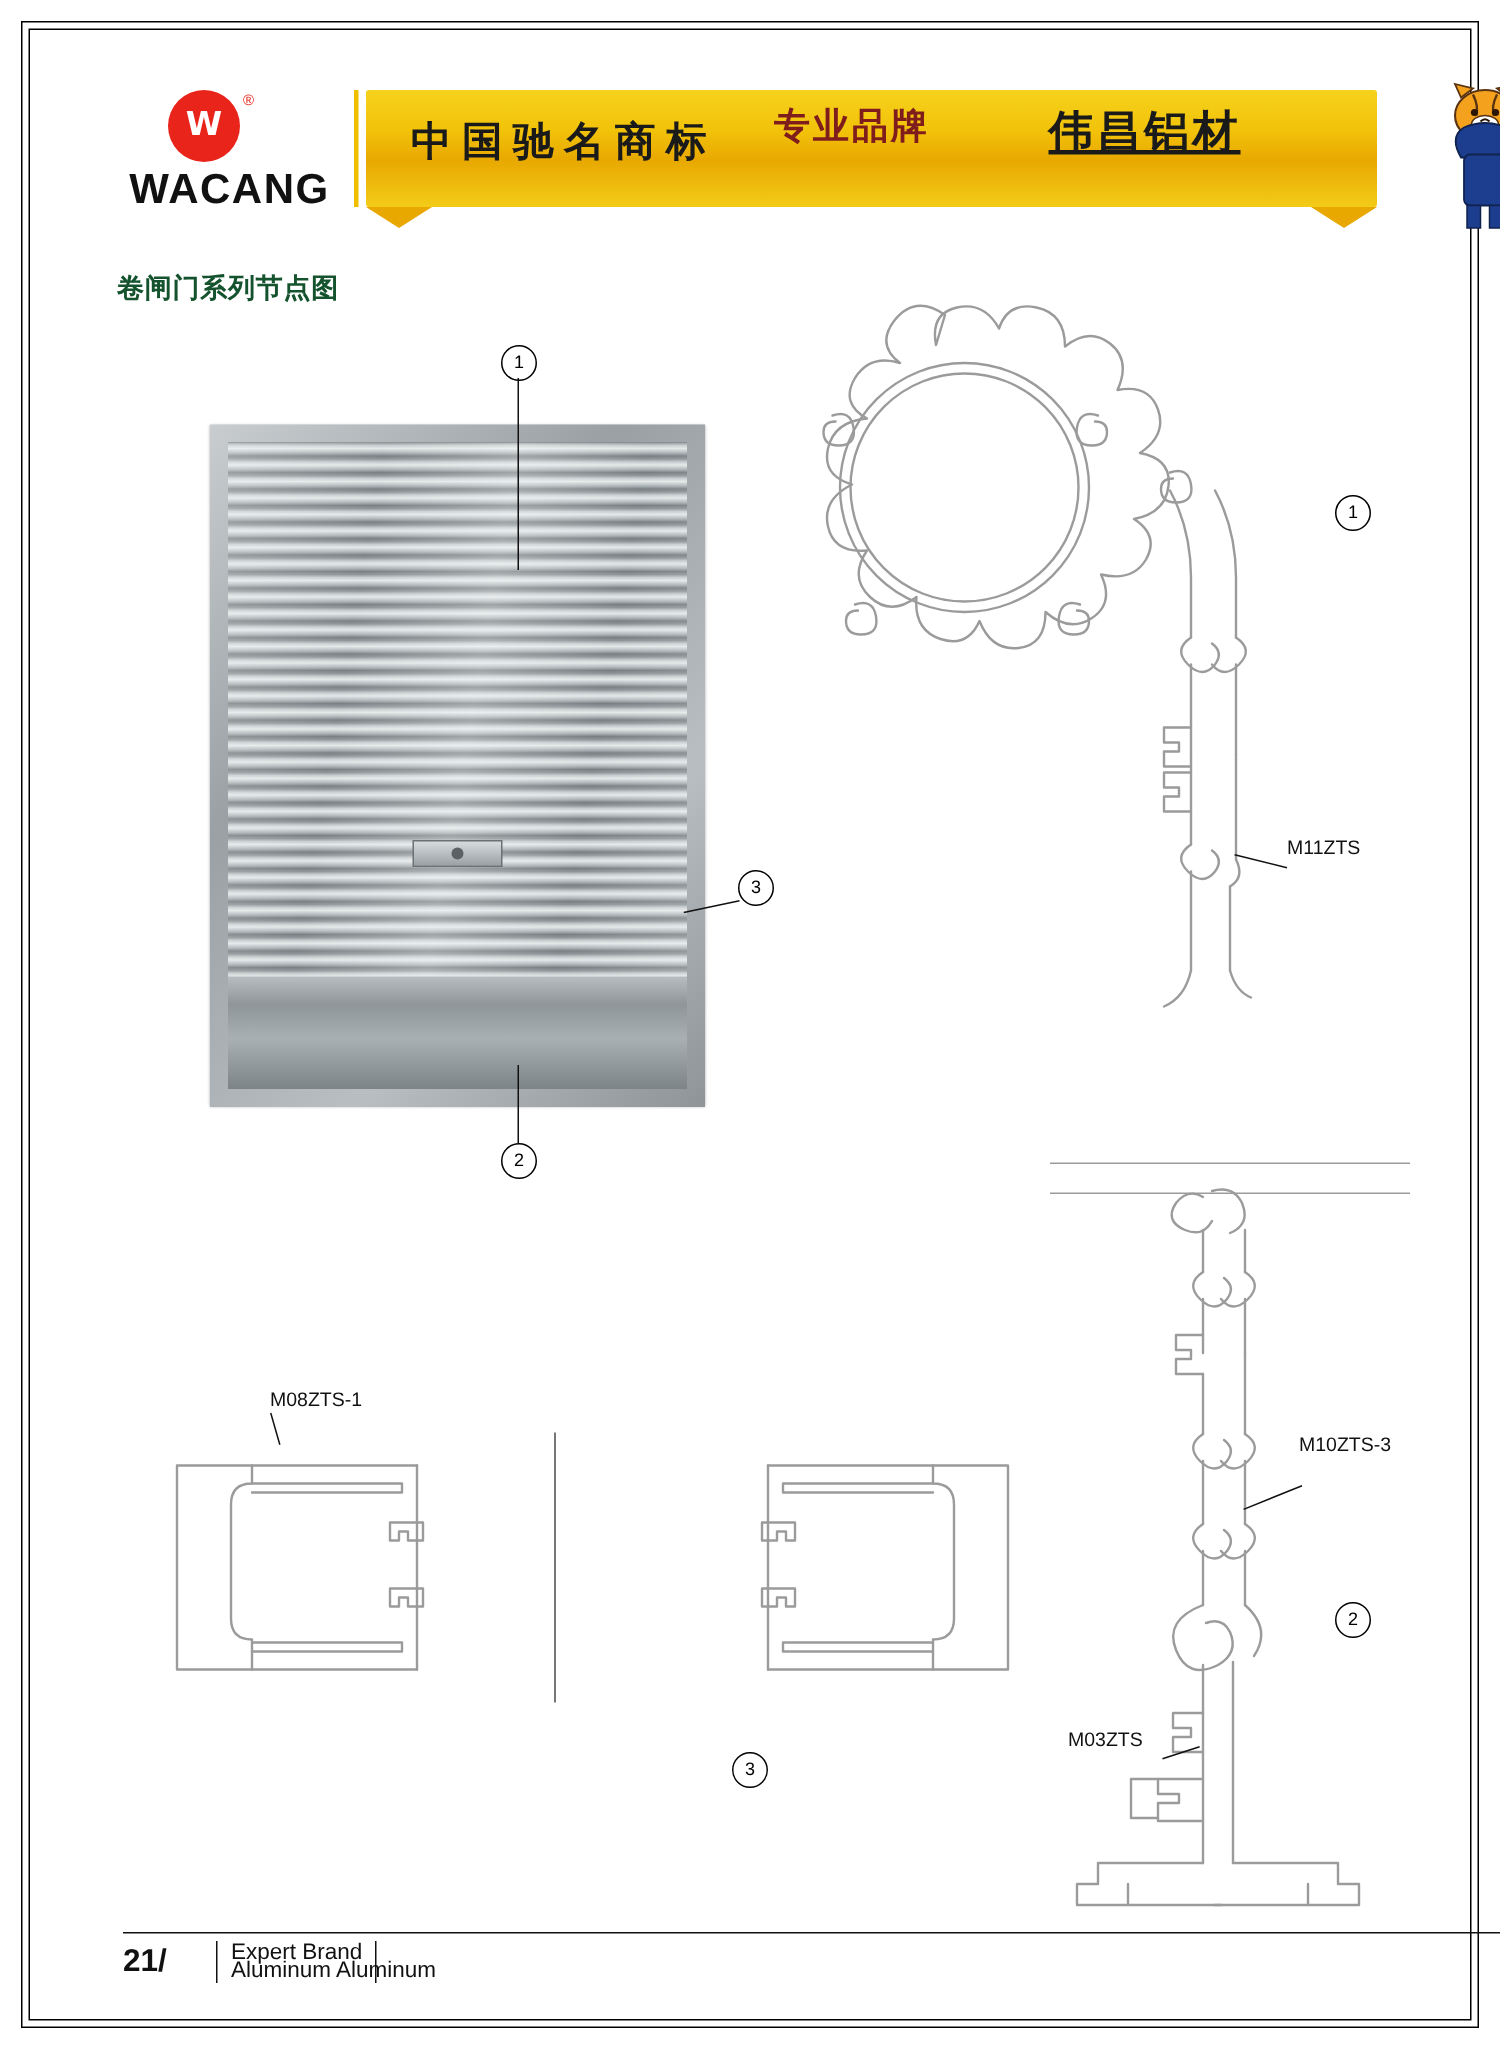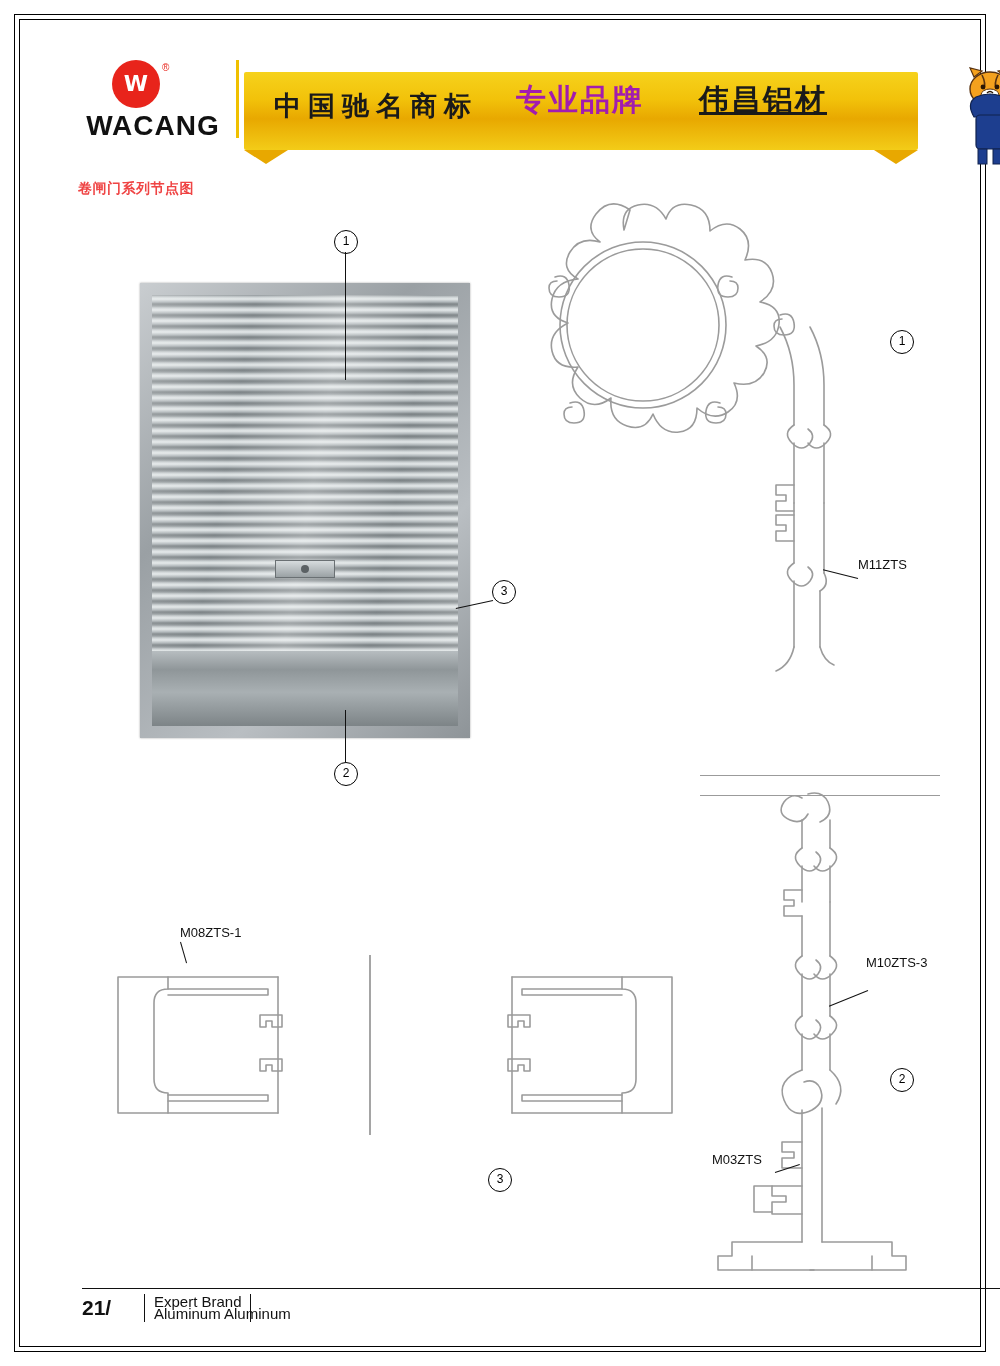--- a/index.html
+++ b/index.html
@@ -94,21 +94,21 @@
   }
   .sep-bar {
     position: absolute;
     left: 158px; top: 8px;
     width: 3px;
     height: 78px;
     background: #f0c000;
   }
   .banner {
     position: absolute;
-    left: 166px; top: 20px;
+    left: 166px; top: 8px;
     width: 674px;
     height: 78px;
   }
   .banner-bg {
     position: absolute;
     left: 0; top: 0;
     width: 674px;
     height: 78px;
     background: linear-gradient(180deg, #f6d21c 0%, #f2c20a 35%, #e8a800 60%, #f3cc18 100%);
     border-radius: 2px;
@@ -129,24 +129,24 @@
     left: 30px; top: 16px;
     font-size: 27px;
     font-weight: bold;
     letter-spacing: 7px;
     color: #1a1a1a;
     font-family: "DejaVu Sans", sans-serif;
   }
   .banner-cn2 {
     position: absolute;
     left: 272px; top: 8px;
-    font-size: 30px;
+    font-size: 24px;
     font-weight: bold;
     letter-spacing: 2px;
-    color: #a21caf;
+    color: #7f1d1d;
     font-family: Liberation Serif, serif;
   }
   .banner-cn3 {
     position: absolute;
     left: 455px; top: 8px;
     font-size: 30px;
     font-weight: bold;
     letter-spacing: 2px;
     color: #1a1a1a;
     font-family: "DejaVu Sans", sans-serif;
@@ -164,23 +164,23 @@
   .mascot {
     position: absolute;
     left: 690px; top: -5px;
     width: 110px; height: 100px;
   }
 
   
   .section-title {
     position: absolute;
     left: 78px; top: 180px;
-    font-size: 14px;
-    font-weight: bold;
-    color: #ef4444;
+    font-size: 18px;
+    font-weight: bold;
+    color: #14532d;
     font-family: "DejaVu Sans", sans-serif;
     letter-spacing: 0.5px;
   }
 
   
   .photo-wrap {
     position: absolute;
     left: 140px; top: 283px;
     width: 330px; height: 455px;
   }

